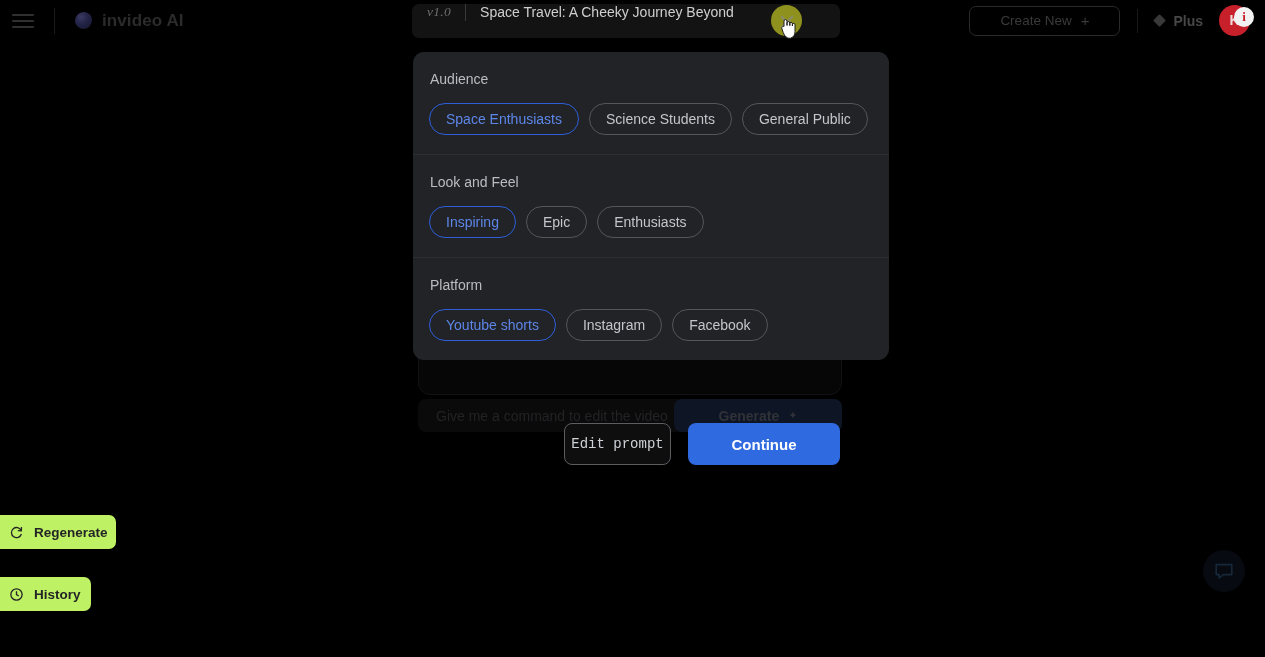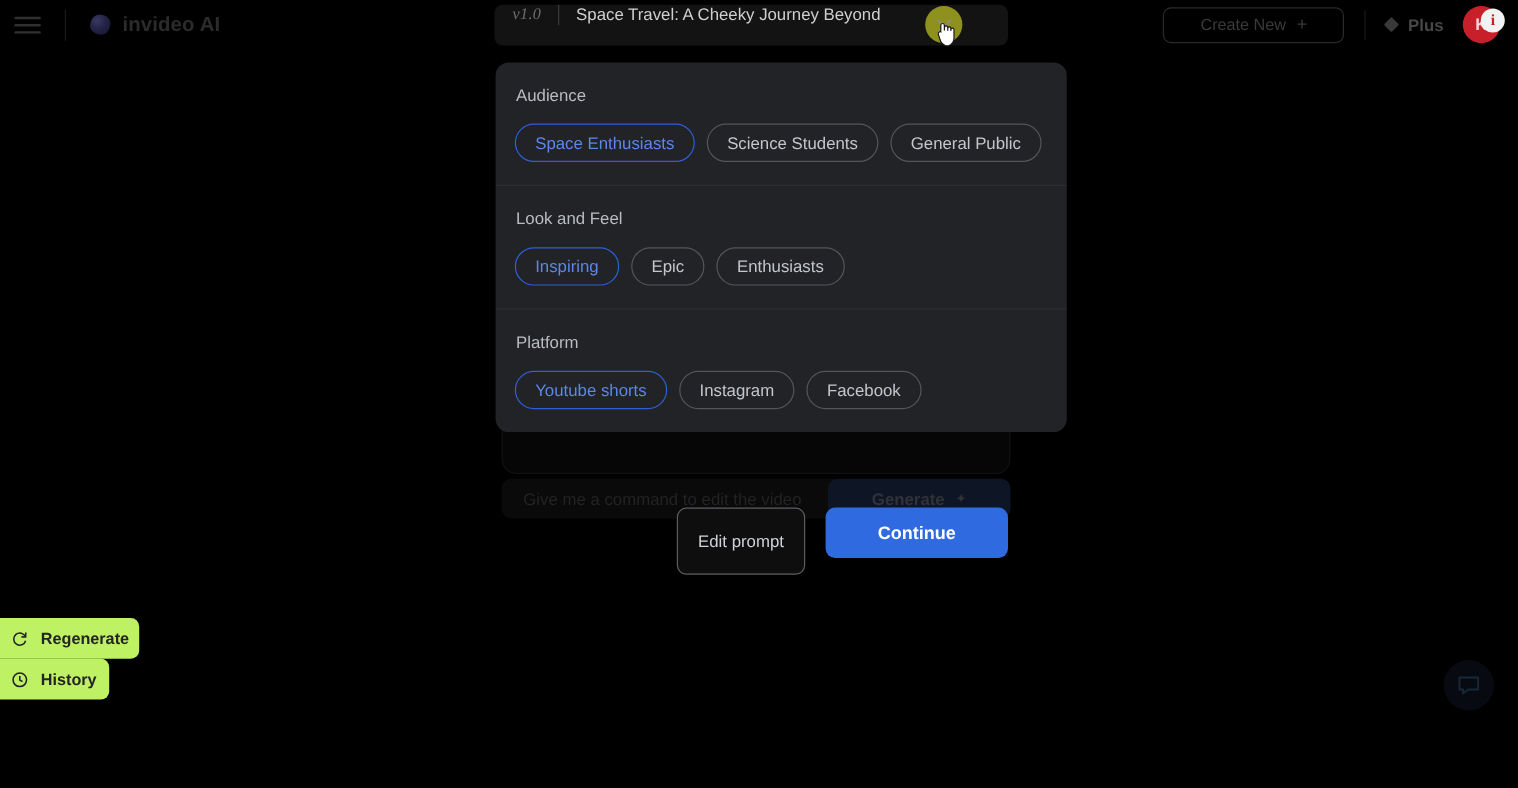--- a/index.html
+++ b/index.html
@@ -254,21 +254,21 @@
   }
   .cmd-placeholder {
     font-size: 14px;
     color: #232325;
     margin-left: 18px;
     white-space: nowrap;
   }
   .generate-btn {
     position: absolute;
     right: 0; top: 0;
-    width: 152px; height: 33px;
+    width: 168px; height: 33px;
     background: #0e1626;
     border-radius: 8px;
     display: flex;
     align-items: center;
     justify-content: center;
     gap: 9px;
     cursor: pointer;
   }
   .generate-label {
     font-size: 14px;
@@ -285,21 +285,21 @@
     display: flex;
     align-items: center;
     gap: 10px;
     padding-left: 9px;
     padding-right: 18px;
     background: #bef264;
     border-radius: 0 7px 7px 0;
     cursor: pointer;
   }
   .rail-regenerate { top: 515px; width: 116px; }
-  .rail-history    { top: 549px; width: 91px; }
+  .rail-history    { top: 577px; width: 91px; }
   .rail-label {
     font-size: 13.5px;
     font-weight: bold;
     color: #242426;
   }
   .rail-icon { width: 15px; height: 15px; flex: none; }
 
   
   .chat-fab {
     position: absolute;
@@ -360,27 +360,27 @@
     border-color: #2f5fd8;
     color: #5d86e8;
   }
 
   
   .edit-prompt-btn {
     position: absolute;
     left: 564px;
     top: 423px;
     width: 107px;
-    height: 56px;
+    height: 42px;
     border-radius: 8px;
     border: 1px solid #5b5e61;
     background: #0e0e0f;
     color: #cfd2d6;
     font-size: 14px;
-    font-family: Liberation Sans, sans-serif;
+    font-family: Liberation Mono, monospace;
     cursor: pointer;
     z-index: 45;
   }
   .continue-btn {
     position: absolute;
     left: 688px;
     top: 423px;
     width: 152px;
     height: 42px;
     border-radius: 8px;

